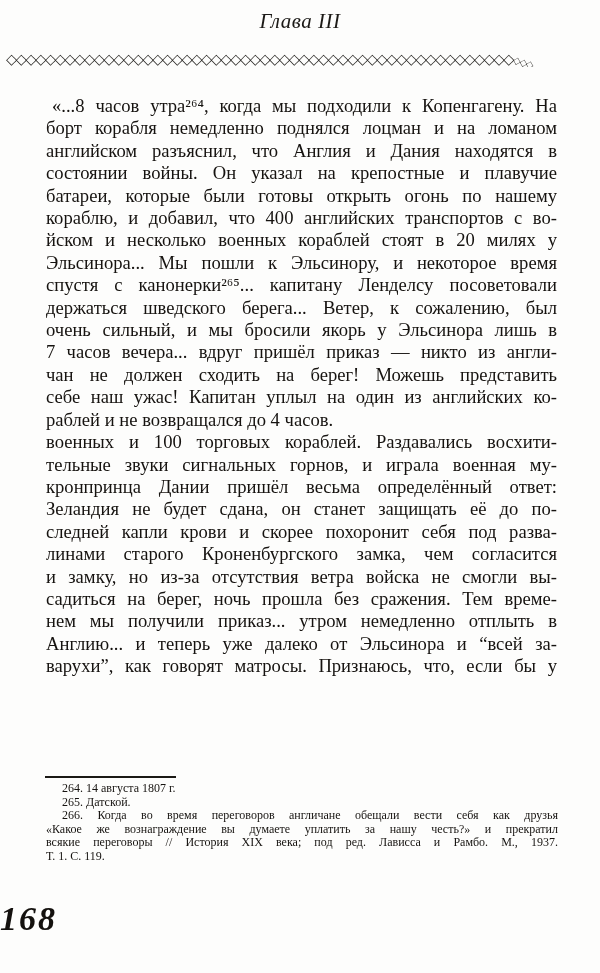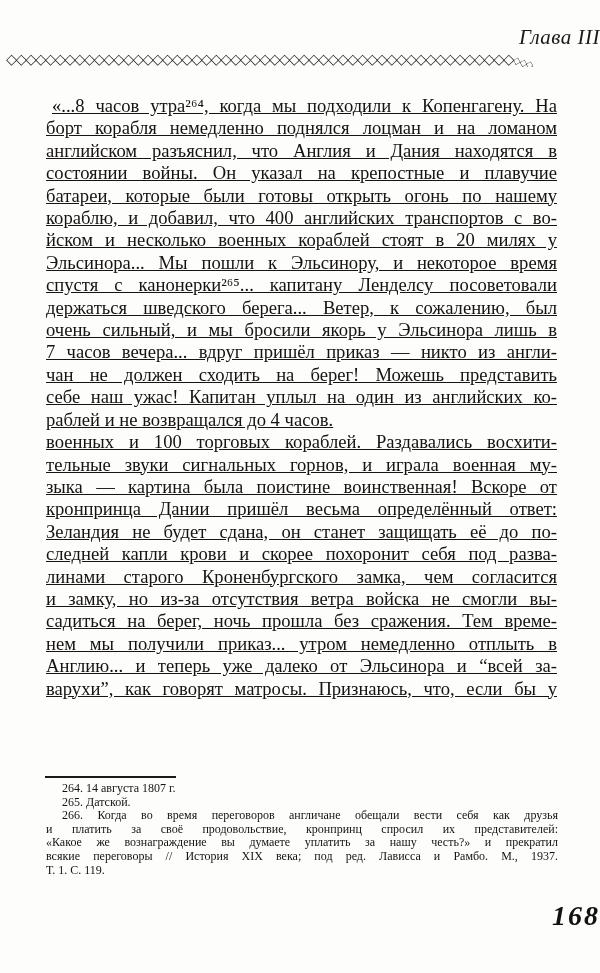--- a/index.html
+++ b/index.html
@@ -8,23 +8,23 @@
     position: relative;
     width: 600px;
     height: 973px;
     background: #fdfdfc;
     font-family: "Liberation Serif", "DejaVu Serif", serif;
     color: #161310;
     overflow: hidden;
   }
   .chapter-heading {
     position: absolute;
-    top: 25px; left: 0;
+    top: 9px; left: 0;
     width: 100%;
-    text-align: right;
+    text-align: center;
     font-style: italic;
     font-size: 21px;
     letter-spacing: 0.5px;
     color: #1c1a17;
   }
   .ornament {
     position: absolute;
     top: 51px; left: 6px;
     width: 592px;
     white-space: nowrap;
@@ -49,21 +49,20 @@
   .body-text {
     position: absolute;
     top: 95px; left: 46px;
     width: 511px;
     font-size: 18.6px;
     line-height: 22.4px;
   }
   .line {
     text-align: justify;
     text-align-last: justify;
-    text-decoration: underline;
   }
   .line.left { text-align-last: left; }
   .p1-first { text-indent: 6px; }
   .p2-first { text-indent: 24px; }
   .fn-sep {
     position: absolute;
     top: 776px; left: 45px;
     width: 131px; height: 0;
     border-top: 2px solid #1b1915;
   }
@@ -77,22 +76,22 @@
   .fn-line {
     text-align: justify;
     text-align-last: justify;
   }
   .fn-line.left { text-align-last: left; }
   .fn-indent { text-indent: 16px; }
   .page-number {
     position: absolute;
     top: 900px; left: 0;
     width: 100%;
-    text-align: right;
-    font-size: 28px;
+    text-align: left;
+    font-size: 34px;
     font-weight: bold;
     font-style: italic;
     letter-spacing: 2px;
     color: #14110e;
   }
 </style>
 </head>
 <body>
 
 <div class="page">
@@ -118,40 +117,38 @@
       <div class="line">держаться шведского берега... Ветер, к сожалению, был</div>
       <div class="line">очень сильный, и мы бросили якорь у Эльсинора лишь в</div>
       <div class="line">7 часов вечера... вдруг пришёл приказ — никто из англи-</div>
       <div class="line">чан не должен сходить на берег! Можешь представить</div>
       <div class="line">себе наш ужас! Капитан уплыл на один из английских ко-</div>
       <div class="line left">раблей и не возвращался до 4 часов.</div>
     </div>
     <div>
       <div class="line">военных и 100 торговых кораблей. Раздавались восхити-</div>
       <div class="line">тельные звуки сигнальных горнов, и играла военная му-</div>
-      <div class="line">зыка — картина была поистине воинственная! Вскоре от</div>
       <div class="line">кронпринца Дании пришёл весьма определённый ответ:</div>
       <div class="line">Зеландия не будет сдана, он станет защищать её до по-</div>
       <div class="line">следней капли крови и скорее похоронит себя под разва-</div>
       <div class="line">линами старого Кроненбургского замка, чем согласится</div>
       <div class="line">и замку, но из-за отсутствия ветра войска не смогли вы-</div>
       <div class="line">садиться на берег, ночь прошла без сражения. Тем време-</div>
       <div class="line">нем мы получили приказ... утром немедленно отплыть в</div>
       <div class="line">Англию... и теперь уже далеко от Эльсинора и “всей за-</div>
       <div class="line">варухи”, как говорят матросы. Признаюсь, что, если бы у</div>
     </div>
   </div>
 
   <div class="fn-sep"></div>
 
   <div class="footnotes">
     <div class="fn-line left fn-indent">264. 14 августа 1807 г.</div>
     <div class="fn-line left fn-indent">265. Датской.</div>
     <div class="fn-line fn-indent">266. Когда во время переговоров англичане обещали вести себя как друзья</div>
-    <div class="fn-line">и платить за своё продовольствие, кронпринц спросил их представителей:</div>
     <div class="fn-line">«Какое же вознаграждение вы думаете уплатить за нашу честь?» и прекратил</div>
     <div class="fn-line">всякие переговоры // История XIX века; под ред. Лависса и Рамбо. М., 1937.</div>
     <div class="fn-line left">Т. 1. С. 119.</div>
   </div>
 
   <div class="page-number">168</div>
 
 </div>
 
 </body></html>

